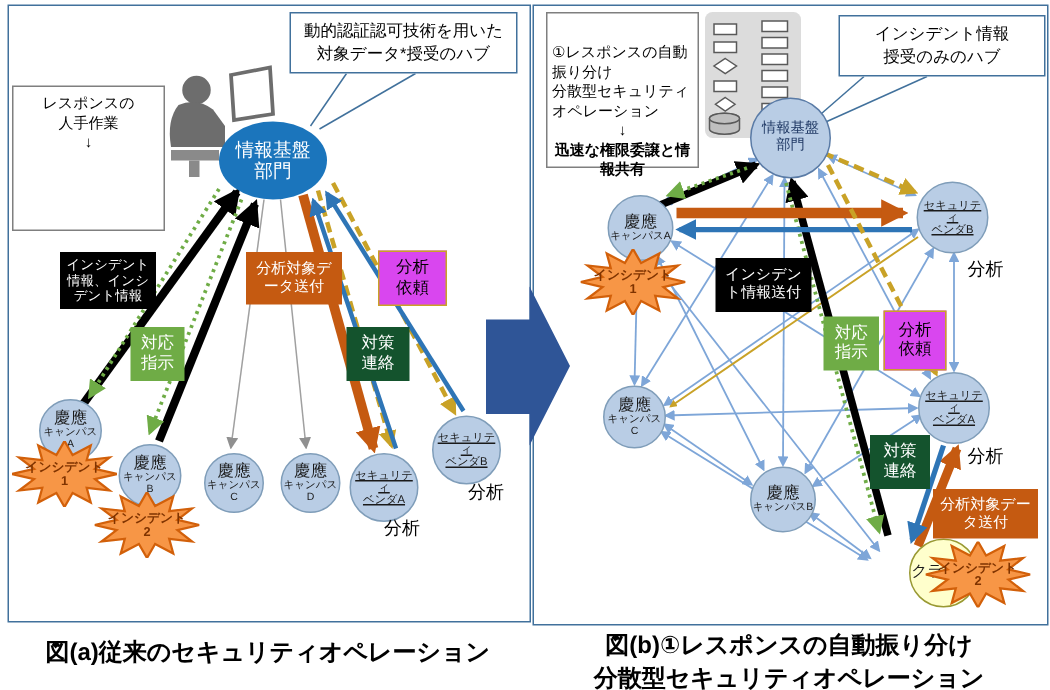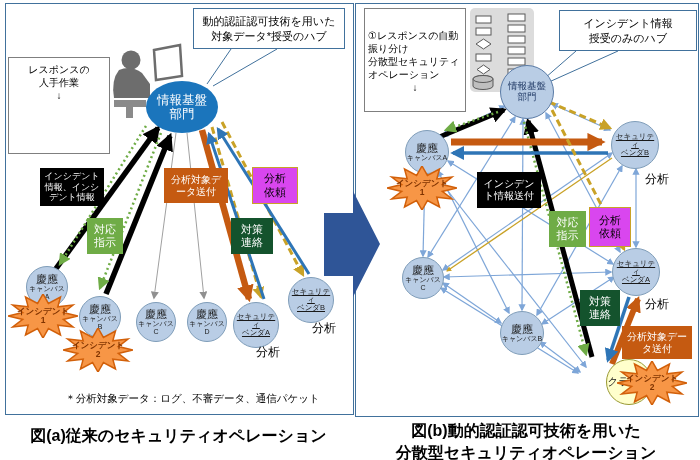--- a/index.html
+++ b/index.html
@@ -179,20 +179,21 @@
     <div>↓</div>
   </div>
   <div class="callout" style="left:193px;top:8px;width:152px;height:41px;">
     <span>動的認証認可技術を用いた</span>
     <span>対象データ*授受のハブ</span>
   </div>
   <div class="notebox" style="left:364px;top:8px;width:102px;height:104px;padding:20px 3px;">
     <div class="left">①レスポンスの自動振り分け</div>
     <div class="left">分散型セキュリティオペレーション</div>
     <div>↓</div>
+    <div class="bold">迅速な権限委譲と情報共有</div>
   </div>
   <div class="callout" style="left:559px;top:10px;width:138px;height:41px;">
     <span>インシデント情報</span>
     <span>授受のみのハブ</span>
   </div>
 
   <div class="node" style="left:26px;top:266px;width:42px;height:42px;">
     <span class="m">慶應</span>
     <span class="s">キャンパスA</span>
   </div>
@@ -287,20 +288,19 @@
   <div class="lbl orange" style="left:164px;top:168px;width:64px;height:35px;">分析対象データ送付</div>
   <div class="lbl yellow" style="left:252px;top:167px;width:46px;height:37px;">分析依頼</div>
   <div class="lbl blue" style="left:231px;top:218px;width:42px;height:36px;">対策連絡</div>
 
   <div class="lbl black" style="left:477px;top:172px;width:64px;height:36px;font-size:10px;">インシデント情報送付</div>
   <div class="lbl green" style="left:549px;top:211px;width:37px;height:36px;">対応指示</div>
   <div class="lbl yellow" style="left:589px;top:207px;width:42px;height:40px;">分析依頼</div>
   <div class="lbl blue" style="left:580px;top:290px;width:40px;height:36px;">対策連絡</div>
   <div class="lbl orange" style="left:622px;top:326px;width:70px;height:33px;">分析対象データ送付</div>
 
-  <div class="footnote" style="left:40px;top:392px;width:305px;">＊分析対象データ：ログ、不審データ、通信パケット</div>
   <div class="caption" style="left:5px;top:425px;width:347px;">図(a)従来のセキュリティオペレーション</div>
   <div class="caption" style="left:355px;top:420px;width:342px;">
-    <div>図(b)動的認証認可技術を用いた</div>
+    <div>図(b)①レスポンスの自動振り分け</div>
     <div>分散型セキュリティオペレーション</div>
   </div>
 
 </div>
 
 </body></html>

